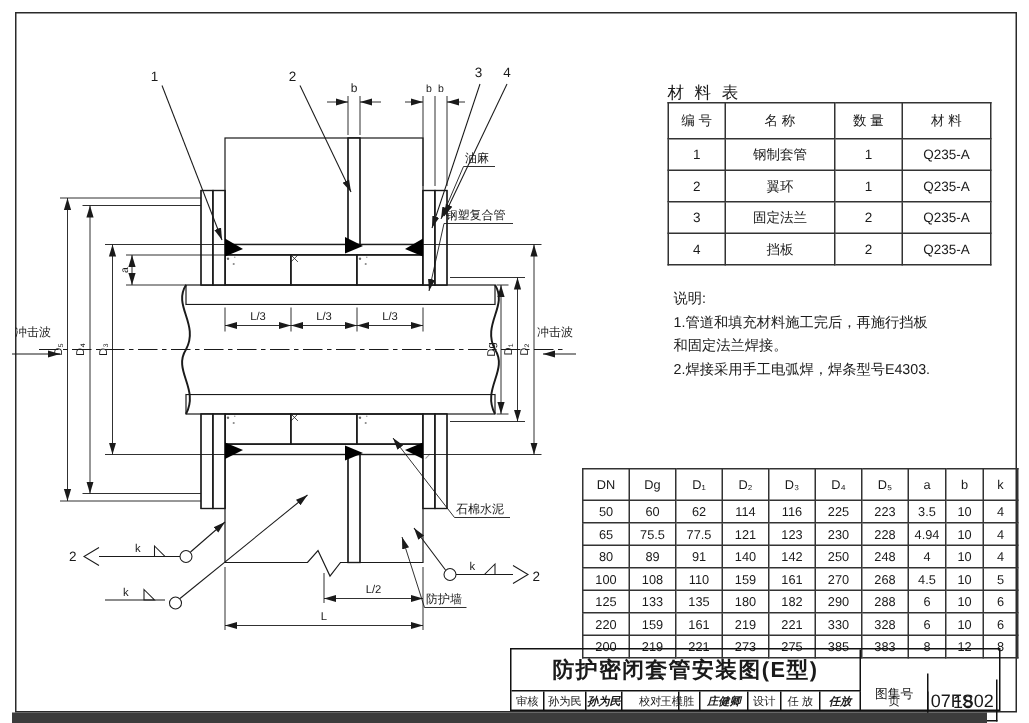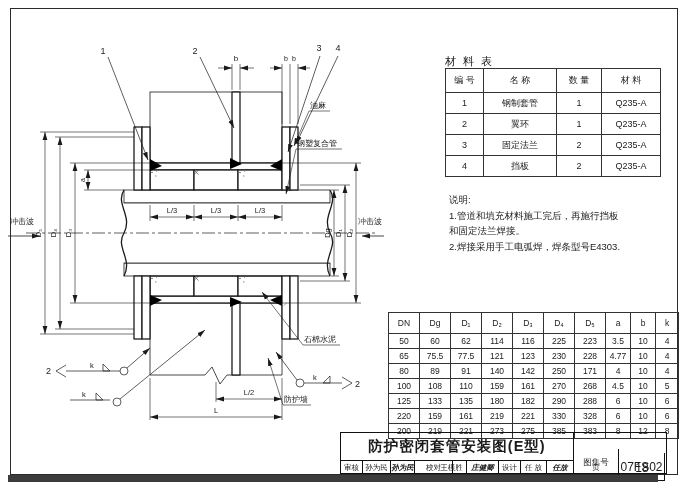--- a/index.html
+++ b/index.html
@@ -360,32 +360,32 @@
           <td>4</td>
         </tr>
         <tr>
           <td>65</td>
           <td>75.5</td>
           <td>77.5</td>
           <td>121</td>
           <td>123</td>
           <td>230</td>
           <td>228</td>
-          <td>4.77</td>
+          <td>4.94</td>
           <td>10</td>
           <td>4</td>
         </tr>
         <tr>
           <td>80</td>
           <td>89</td>
           <td>91</td>
           <td>140</td>
           <td>142</td>
           <td>250</td>
-          <td>171</td>
+          <td>248</td>
           <td>4</td>
           <td>10</td>
           <td>4</td>
         </tr>
         <tr>
           <td>100</td>
           <td>108</td>
           <td>110</td>
           <td>159</td>
           <td>161</td>

